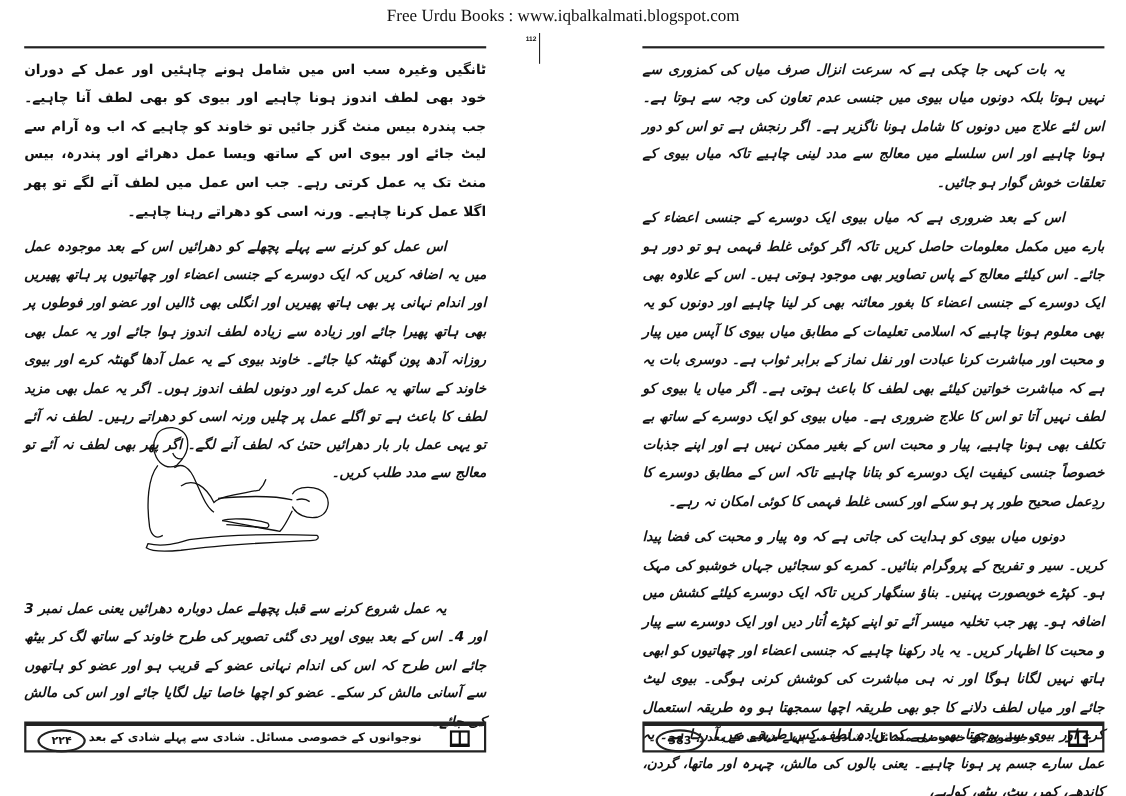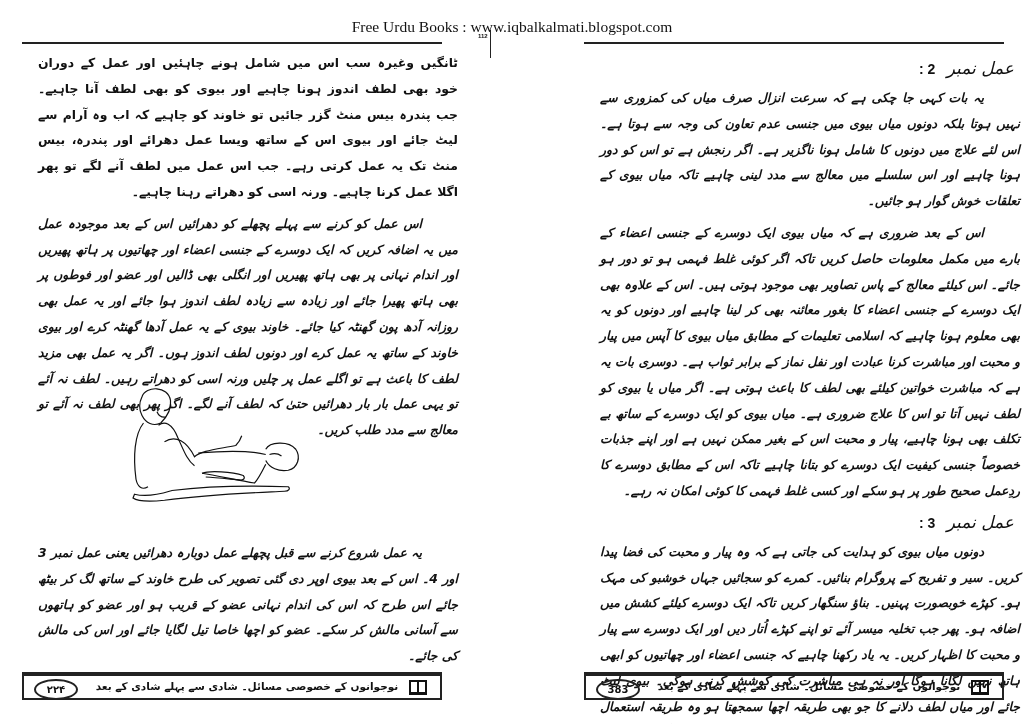--- a/index.html
+++ b/index.html
@@ -1,60 +1,60 @@
 <!DOCTYPE html>
 <html><head>
 <meta charset="utf-8">
 <style>
   html, body { margin: 0; padding: 0; }
   body {
     width: 1024px; height: 724px; background: #ffffff; position: relative; overflow: hidden;
     font-family: "DejaVu Sans", sans-serif; color: #111;
   }
   .site-header {
-    position: absolute; top: 18px; left: 0; width: 1024px; text-align: center;
+    position: absolute; top: 6px; left: 0; width: 1024px; text-align: center;
     font-family: "Liberation Serif", serif; font-size: 15.5px; color: #111;
   }
   .spine {
     position: absolute; left: 490px; top: 30px; width: 1px; height: 28px; background: #222;
   }
   .spine-num {
     position: absolute; left: 478px; top: 33px; font-size: 6px; font-weight: bold;
     font-family: "Liberation Sans", sans-serif;
   }
   .page { position: absolute; top: 40px; width: 420px; height: 660px; }
   .page.left { left: 22px; }
   .page.right { left: 584px; }
   .top-rule { position: absolute; top: 2px; left: 0; width: 100%; height: 2px; background: #222; }
 
-  .col { position: absolute; top: 10px; left: 16px; width: 100%; direction: rtl; text-align: justify; }
+  .col { position: absolute; top: 10px; left: 0; width: 100%; direction: rtl; text-align: justify; }
   .heading {
     direction: rtl; text-align: right; font-family: "DejaVu Serif", serif; font-size: 17px; font-style: italic;
     margin: 6px 6px 4px 0; line-height: 24px;
   }
   .heading .num { font-family: "Liberation Sans", sans-serif; font-style: normal; font-size: 14px; font-weight: bold; margin-right: 6px; }
   .para {
     direction: rtl; font-size: 12.4px; line-height: 25.8px; margin: 0 0 6px 0; font-weight: bold;
     text-align: justify; text-align-last: right; letter-spacing: -0.2px;
   }
   .para.indent { text-indent: 36px; font-style: italic; }
 
   .figure { position: absolute; left: 90px; top: 338px; width: 240px; height: 135px; }
 
   .footer {
-    position: absolute; left: 0; bottom: 0; width: 100%; height: 28px;
+    position: absolute; left: 0; bottom: 16px; width: 100%; height: 28px;
     border: 2px solid #222; border-top-width: 4px; box-sizing: border-box; display: flex; align-items: center;
   }
   .pgnum {
     position: absolute; left: 10px; top: 3px; width: 40px; height: 17px; border: 2px solid #222; border-radius: 50%;
     display: flex; align-items: center; justify-content: center; font-size: 10px; font-weight: bold;
   }
   .footer-title {
     position: absolute; left: 0; width: 100%; top: 4px; text-align: center; direction: rtl;
-    font-size: 10.5px; font-weight: bold; padding-left: 15px;
+    font-size: 10.5px; font-weight: bold;
   }
   .book-icon { position: absolute; right: 12px; top: 3px; width: 20px; height: 16px; }
 </style>
 </head>
 <body>
 
 <div class="site-header">Free Urdu Books : www.iqbalkalmati.blogspot.com</div>
 <div class="spine"></div>
 <div class="spine-num">112</div>
 
@@ -97,31 +97,23 @@
       <rect x="2" y="2" width="16" height="12"></rect>
         <line x1="10" y1="2" x2="10" y2="14"></line>
         <line x1="1" y1="15" x2="19" y2="15"></line>
     </svg>
   </div>
 </div>
 
 <div class="page right">
   <div class="top-rule"></div>
   <div class="col">
-    <div class="heading">
-      <span>عمل نمبر</span>
-      <span class="num">2 :</span>
-    </div>
     <p class="para indent">یہ بات کہی جا چکی ہے کہ سرعت انزال صرف میاں کی کمزوری سے نہیں ہوتا بلکہ دونوں میاں بیوی میں جنسی عدم تعاون کی وجہ سے ہوتا ہے۔ اس لئے علاج میں دونوں کا شامل ہونا ناگزیر ہے۔ اگر رنجش ہے تو اس کو دور ہونا چاہیے اور اس سلسلے میں معالج سے مدد لینی چاہیے تاکہ میاں بیوی کے تعلقات خوش گوار ہو جائیں۔</p>
     <p class="para indent">اس کے بعد ضروری ہے کہ میاں بیوی ایک دوسرے کے جنسی اعضاء کے بارے میں مکمل معلومات حاصل کریں تاکہ اگر کوئی غلط فہمی ہو تو دور ہو جائے۔ اس کیلئے معالج کے پاس تصاویر بھی موجود ہوتی ہیں۔ اس کے علاوہ بھی ایک دوسرے کے جنسی اعضاء کا بغور معائنہ بھی کر لینا چاہیے اور دونوں کو یہ بھی معلوم ہونا چاہیے کہ اسلامی تعلیمات کے مطابق میاں بیوی کا آپس میں پیار و محبت اور مباشرت کرنا عبادت اور نفل نماز کے برابر ثواب ہے۔ دوسری بات یہ ہے کہ مباشرت خواتین کیلئے بھی لطف کا باعث ہوتی ہے۔ اگر میاں یا بیوی کو لطف نہیں آتا تو اس کا علاج ضروری ہے۔ میاں بیوی کو ایک دوسرے کے ساتھ بے تکلف بھی ہونا چاہیے، پیار و محبت اس کے بغیر ممکن نہیں ہے اور اپنے جذبات خصوصاً جنسی کیفیت ایک دوسرے کو بتانا چاہیے تاکہ اس کے مطابق دوسرے کا ردِعمل صحیح طور پر ہو سکے اور کسی غلط فہمی کا کوئی امکان نہ رہے۔</p>
 
-    <div class="heading">
-      <span>عمل نمبر</span>
-      <span class="num">3 :</span>
-    </div>
     <p class="para indent">دونوں میاں بیوی کو ہدایت کی جاتی ہے کہ وہ پیار و محبت کی فضا پیدا کریں۔ سیر و تفریح کے پروگرام بنائیں۔ کمرے کو سجائیں جہاں خوشبو کی مہک ہو۔ کپڑے خوبصورت پہنیں۔ بناؤ سنگھار کریں تاکہ ایک دوسرے کیلئے کشش میں اضافہ ہو۔ پھر جب تخلیہ میسر آئے تو اپنے کپڑے اُتار دیں اور ایک دوسرے سے پیار و محبت کا اظہار کریں۔ یہ یاد رکھنا چاہیے کہ جنسی اعضاء اور چھاتیوں کو ابھی ہاتھ نہیں لگانا ہوگا اور نہ ہی مباشرت کی کوشش کرنی ہوگی۔ بیوی لیٹ جائے اور میاں لطف دلانے کا جو بھی طریقہ اچھا سمجھتا ہو وہ طریقہ استعمال کرے اور بیوی سے پوچھتا بھی رہے کہ زیادہ لطف کس طریقے میں آ رہا ہے۔ یہ عمل سارے جسم پر ہونا چاہیے۔ یعنی بالوں کی مالش، چہرہ اور ماتھا، گردن، کاندھے، کمر، پیٹ، پیٹھ، کولہے،</p>
   </div>
 
   <div class="footer">
     <div class="pgnum">383</div>
     <div class="footer-title">نوجوانوں کے خصوصی مسائل۔ شادی سے پہلے شادی کے بعد</div>
     <svg class="book-icon" viewBox="0 0 20 16" fill="none" stroke="#111" stroke-width="2">
       <rect x="2" y="2" width="16" height="12"></rect>
         <line x1="10" y1="2" x2="10" y2="14"></line>
         <line x1="1" y1="15" x2="19" y2="15"></line>

